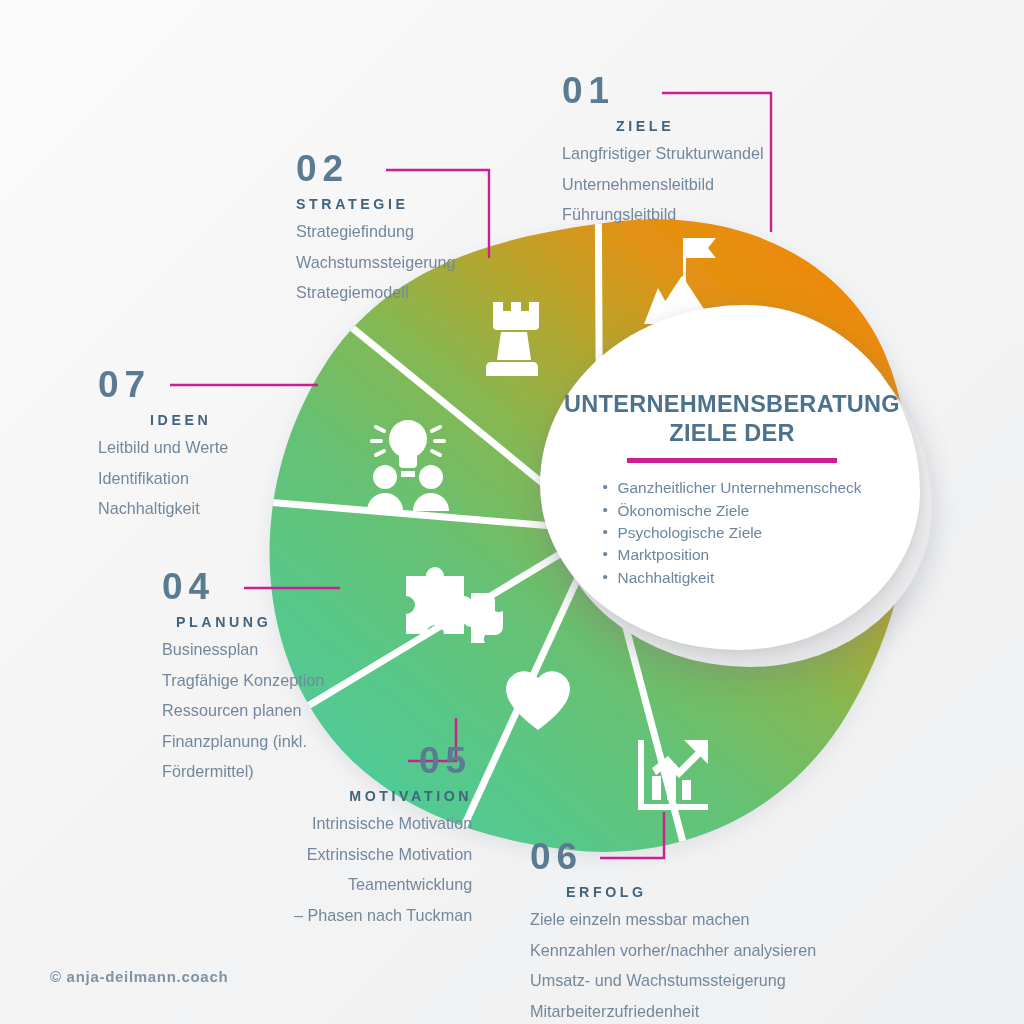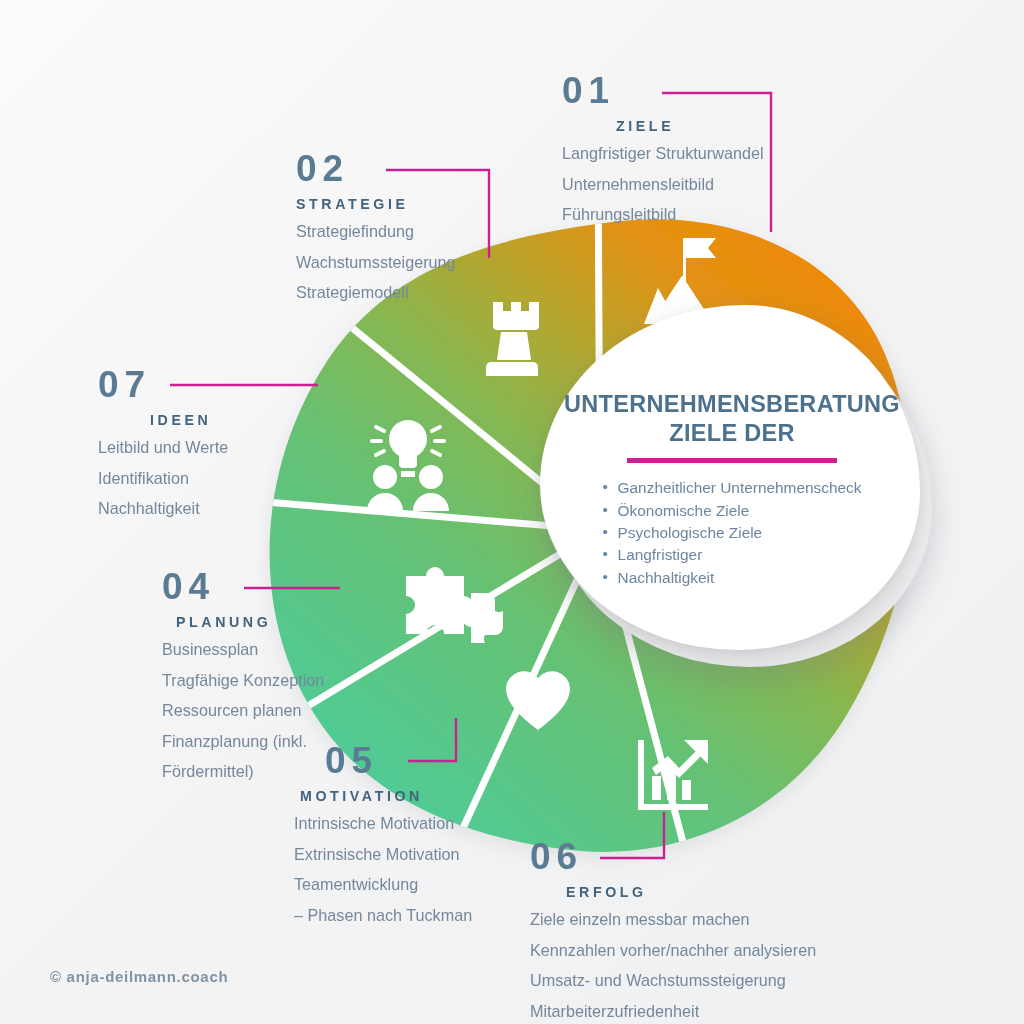--- a/index.html
+++ b/index.html
@@ -182,21 +182,21 @@
   <div class="card-inner">
     <div class="card-title">
       <div>UNTERNEHMENSBERATUNG</div>
       <div>ZIELE DER</div>
     </div>
     <div class="card-rule"></div>
     <ul class="card-list">
       <li>Ganzheitlicher Unternehmenscheck</li>
       <li>Ökonomische Ziele</li>
       <li>Psychologische Ziele</li>
-      <li>Langfristiger</li>
+      <li>Marktposition</li>
       <li>Nachhaltigkeit</li>
     </ul>
   </div>
 
   <div class="block ta-l" style="left:562px;top:72px;">
     <div class="num">01</div>
     <div class="cat" style="margin-left:54px;">ZIELE</div>
     <div class="lines">
       <div>Langfristiger Strukturwandel</div>
       <div>Unternehmensleitbild</div>
@@ -229,21 +229,21 @@
     <div class="cat" style="margin-left:14px;">PLANUNG</div>
     <div class="lines">
       <div>Businessplan</div>
       <div>Tragfähige Konzeption</div>
       <div>Ressourcen planen</div>
       <div>Finanzplanung (inkl.</div>
       <div>Fördermittel)</div>
     </div>
   </div>
 
-  <div class="block ta-l" style="left:325px;top:742px;">
+  <div class="block ta-l" style="left:325px;top:742px;text-align:right;">
     <div class="num">05</div>
     <div class="cat" style="margin-left:-25px;">MOTIVATION</div>
     <div class="lines" style="margin-left:-31px;">
       <div>Intrinsische Motivation</div>
       <div>Extrinsische Motivation</div>
       <div>Teamentwicklung</div>
       <div>– Phasen nach Tuckman</div>
     </div>
   </div>
 

